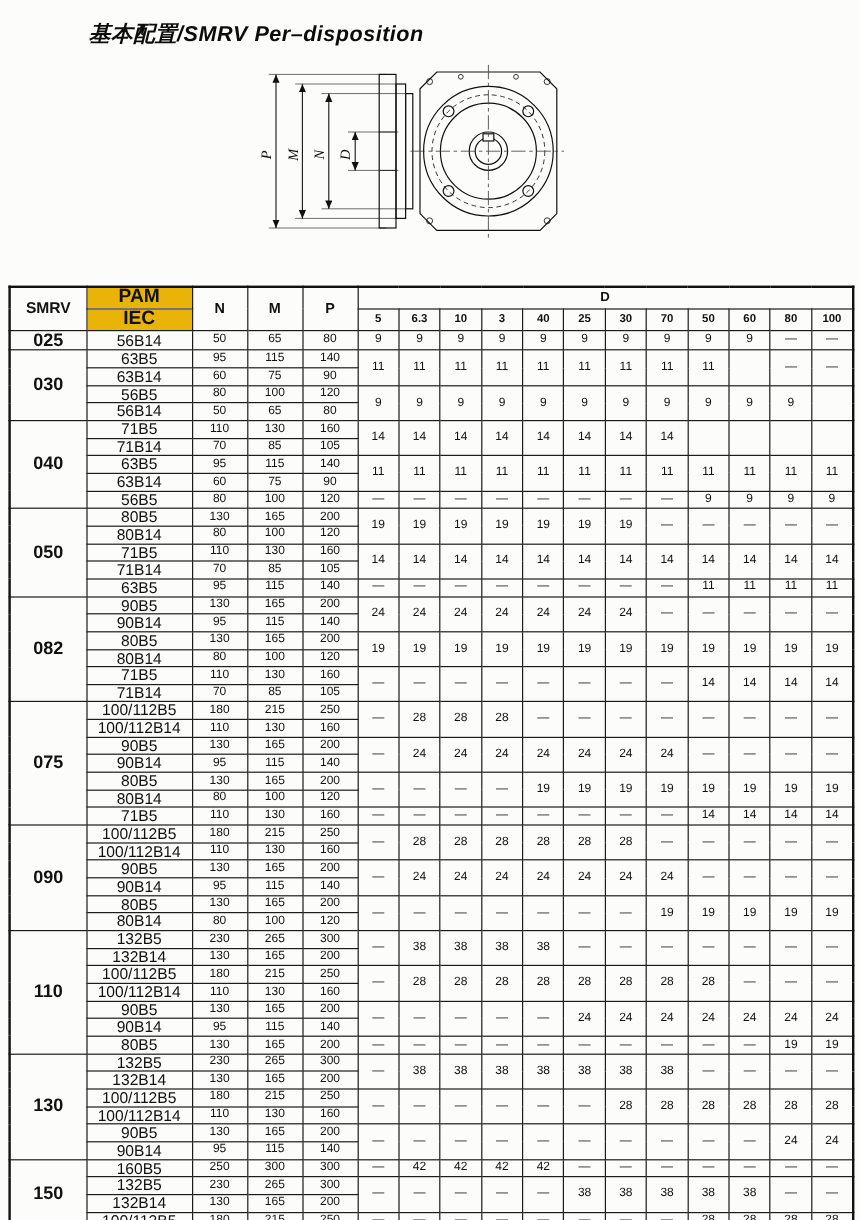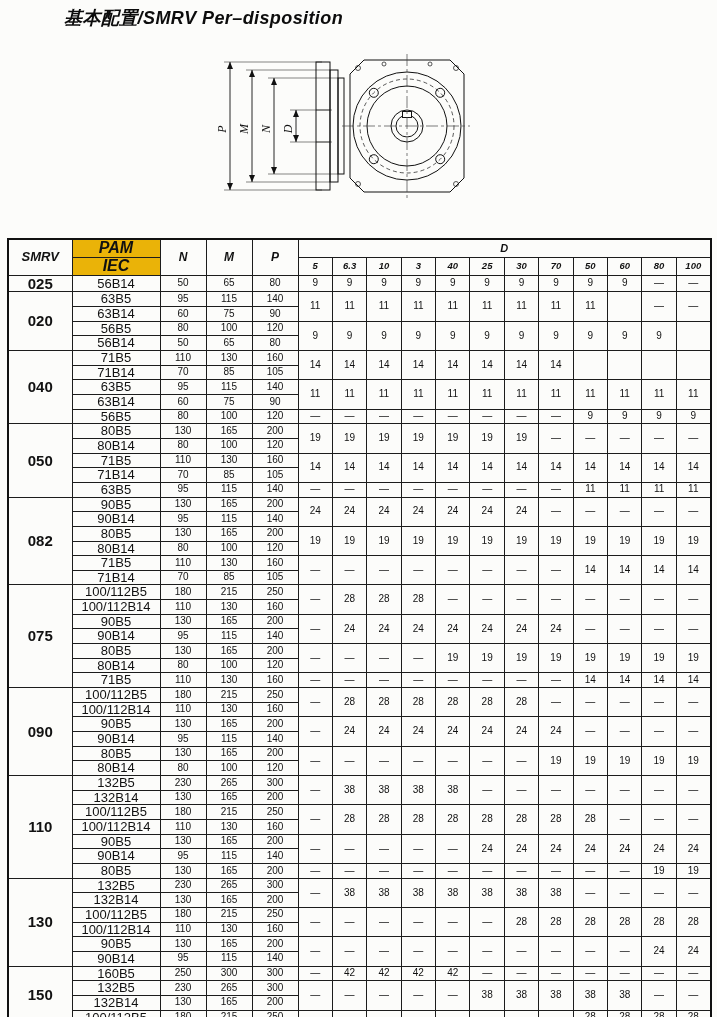--- a/index.html
+++ b/index.html
@@ -5,41 +5,41 @@
   html,body{margin:0;padding:0;background:#ffffff;}
   .page{
     position:relative;
     width:717px;height:1017px;
     background:#fcfcfa;
     font-family:"Liberation Sans",sans-serif;
     color:#111;
     overflow:hidden;
   }
   .title{
-    position:absolute;left:62px;top:4px;margin:2px;
+    position:absolute;left:62px;top:4px;margin:12px;
     font-size:18px;font-weight:bold;font-style:italic;
     letter-spacing:.4px;color:#0c0c0c;
     font-family:"Liberation Sans",sans-serif;
   }
   .drawing{position:absolute;left:212px;top:28px;width:262px;height:196px;}
   .drawing svg{display:block;}
   #smrv-table{
     position:absolute;left:7px;top:238px;
     width:704px;height:779px;
     border-collapse:collapse;table-layout:fixed;
     border:2px solid #111;
     font-family:"Liberation Sans",sans-serif;
   }
   #smrv-table th,#smrv-table td{
     border:1px solid #1c1c1c;
     text-align:center;vertical-align:middle;
     padding:0;overflow:hidden;white-space:nowrap;
     line-height:1.05;
   }
-  #smrv-table thead tr{height:15px;font-style:italic;}
+  #smrv-table thead tr{height:15px;}
   #smrv-table tbody tr{height:14.66px;}
   .h-smrv{font-size:13px;font-weight:bold;}
   .h-pam{font-size:16px;font-weight:bold;background:#eab308;margin-top:28px;}
   .h-nmp{font-size:12px;font-weight:bold;}
   .h-d{font-size:11px;font-weight:bold;}
   .h-ratio{font-size:9.5px;font-weight:bold;}
   .c-size{font-size:15px;font-weight:bold;}
   .c-iec{font-size:13px;}
   .c-num{font-size:10px;}
   .c-d{font-size:10px;}
@@ -178,21 +178,21 @@
           <td class="c-d">9</td>
           <td class="c-d">9</td>
           <td class="c-d">9</td>
           <td class="c-d">9</td>
           <td class="c-d">9</td>
           <td class="c-d">9</td>
           <td class="c-d">—</td>
           <td class="c-d">—</td>
         </tr>
         <tr>
-          <td class="c-size" rowspan="4">020</td>
+          <td class="c-size" rowspan="4">030</td>
           <td class="c-iec">63B5</td>
           <td class="c-num">95</td>
           <td class="c-num">115</td>
           <td class="c-num">140</td>
           <td class="c-d" rowspan="2">11</td>
           <td class="c-d" rowspan="2">11</td>
           <td class="c-d" rowspan="2">11</td>
           <td class="c-d" rowspan="2">11</td>
           <td class="c-d" rowspan="2">11</td>
           <td class="c-d" rowspan="2">11</td>

